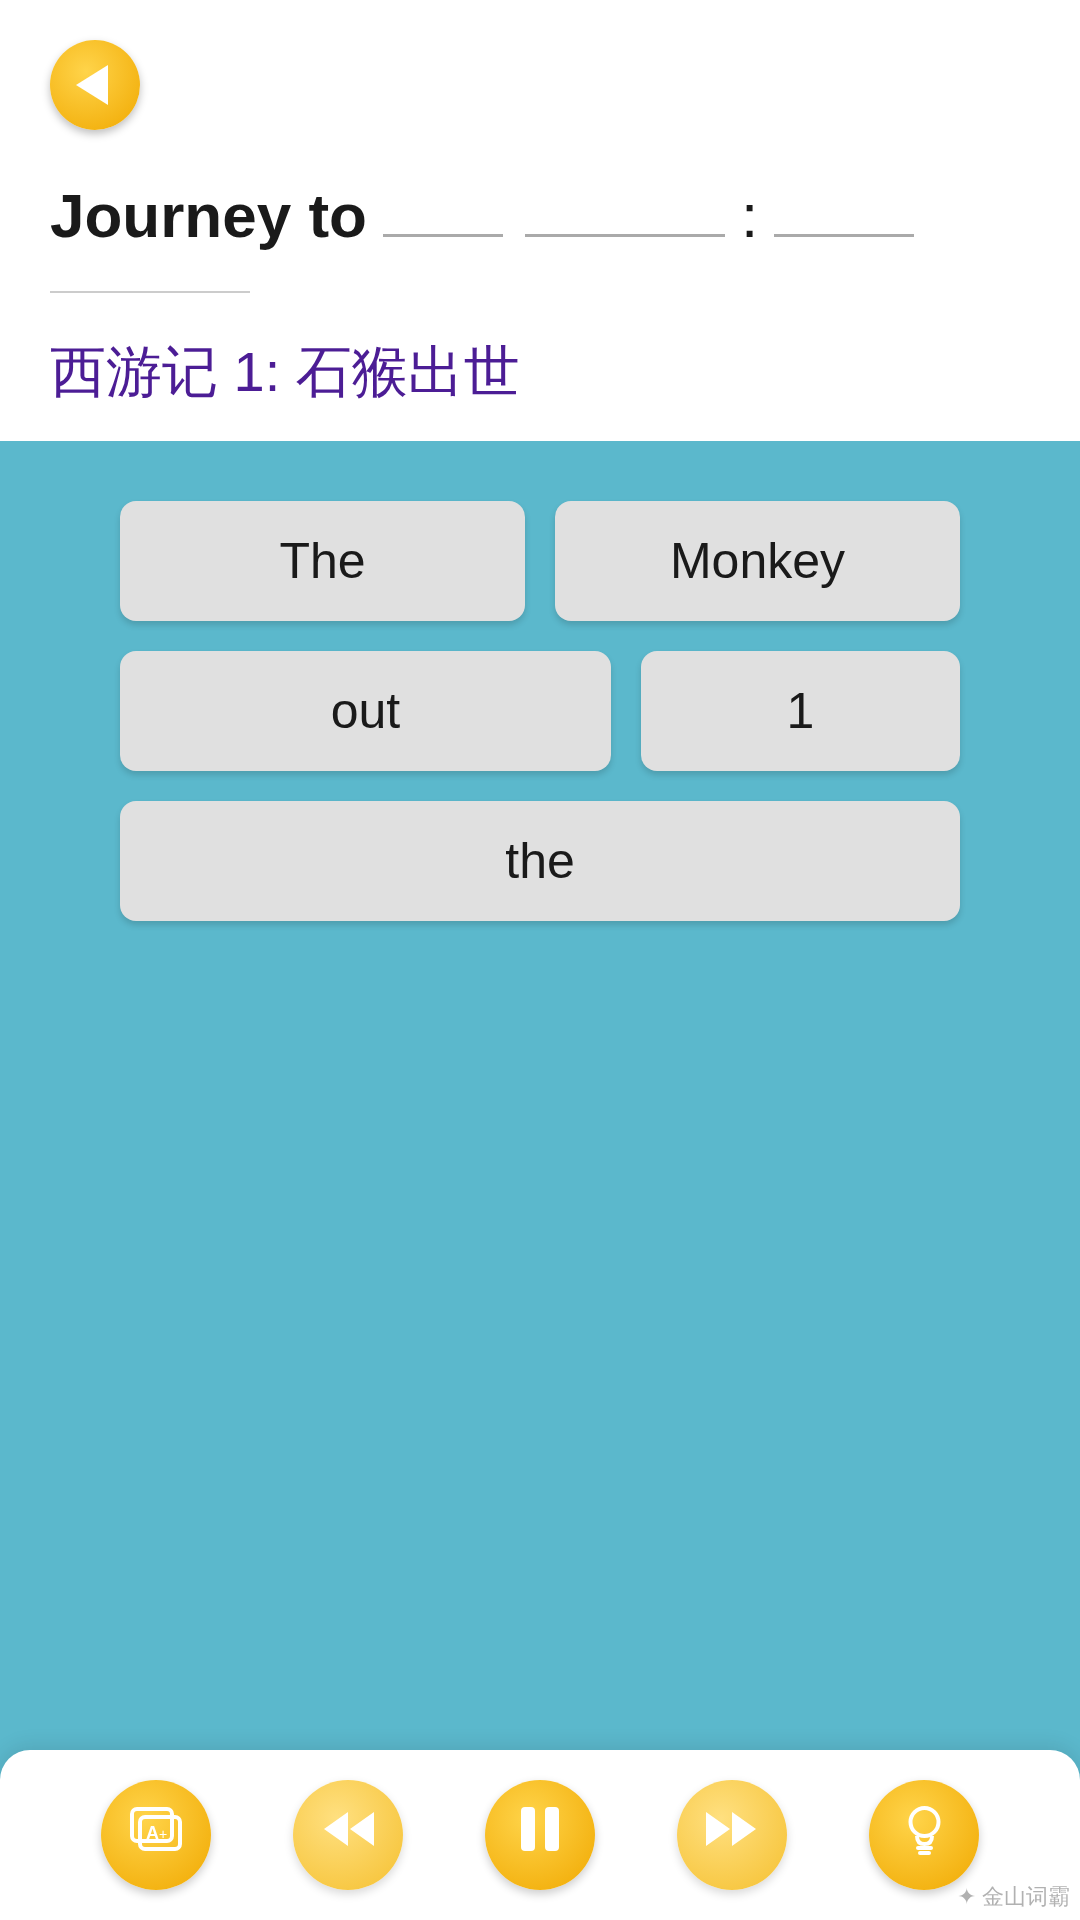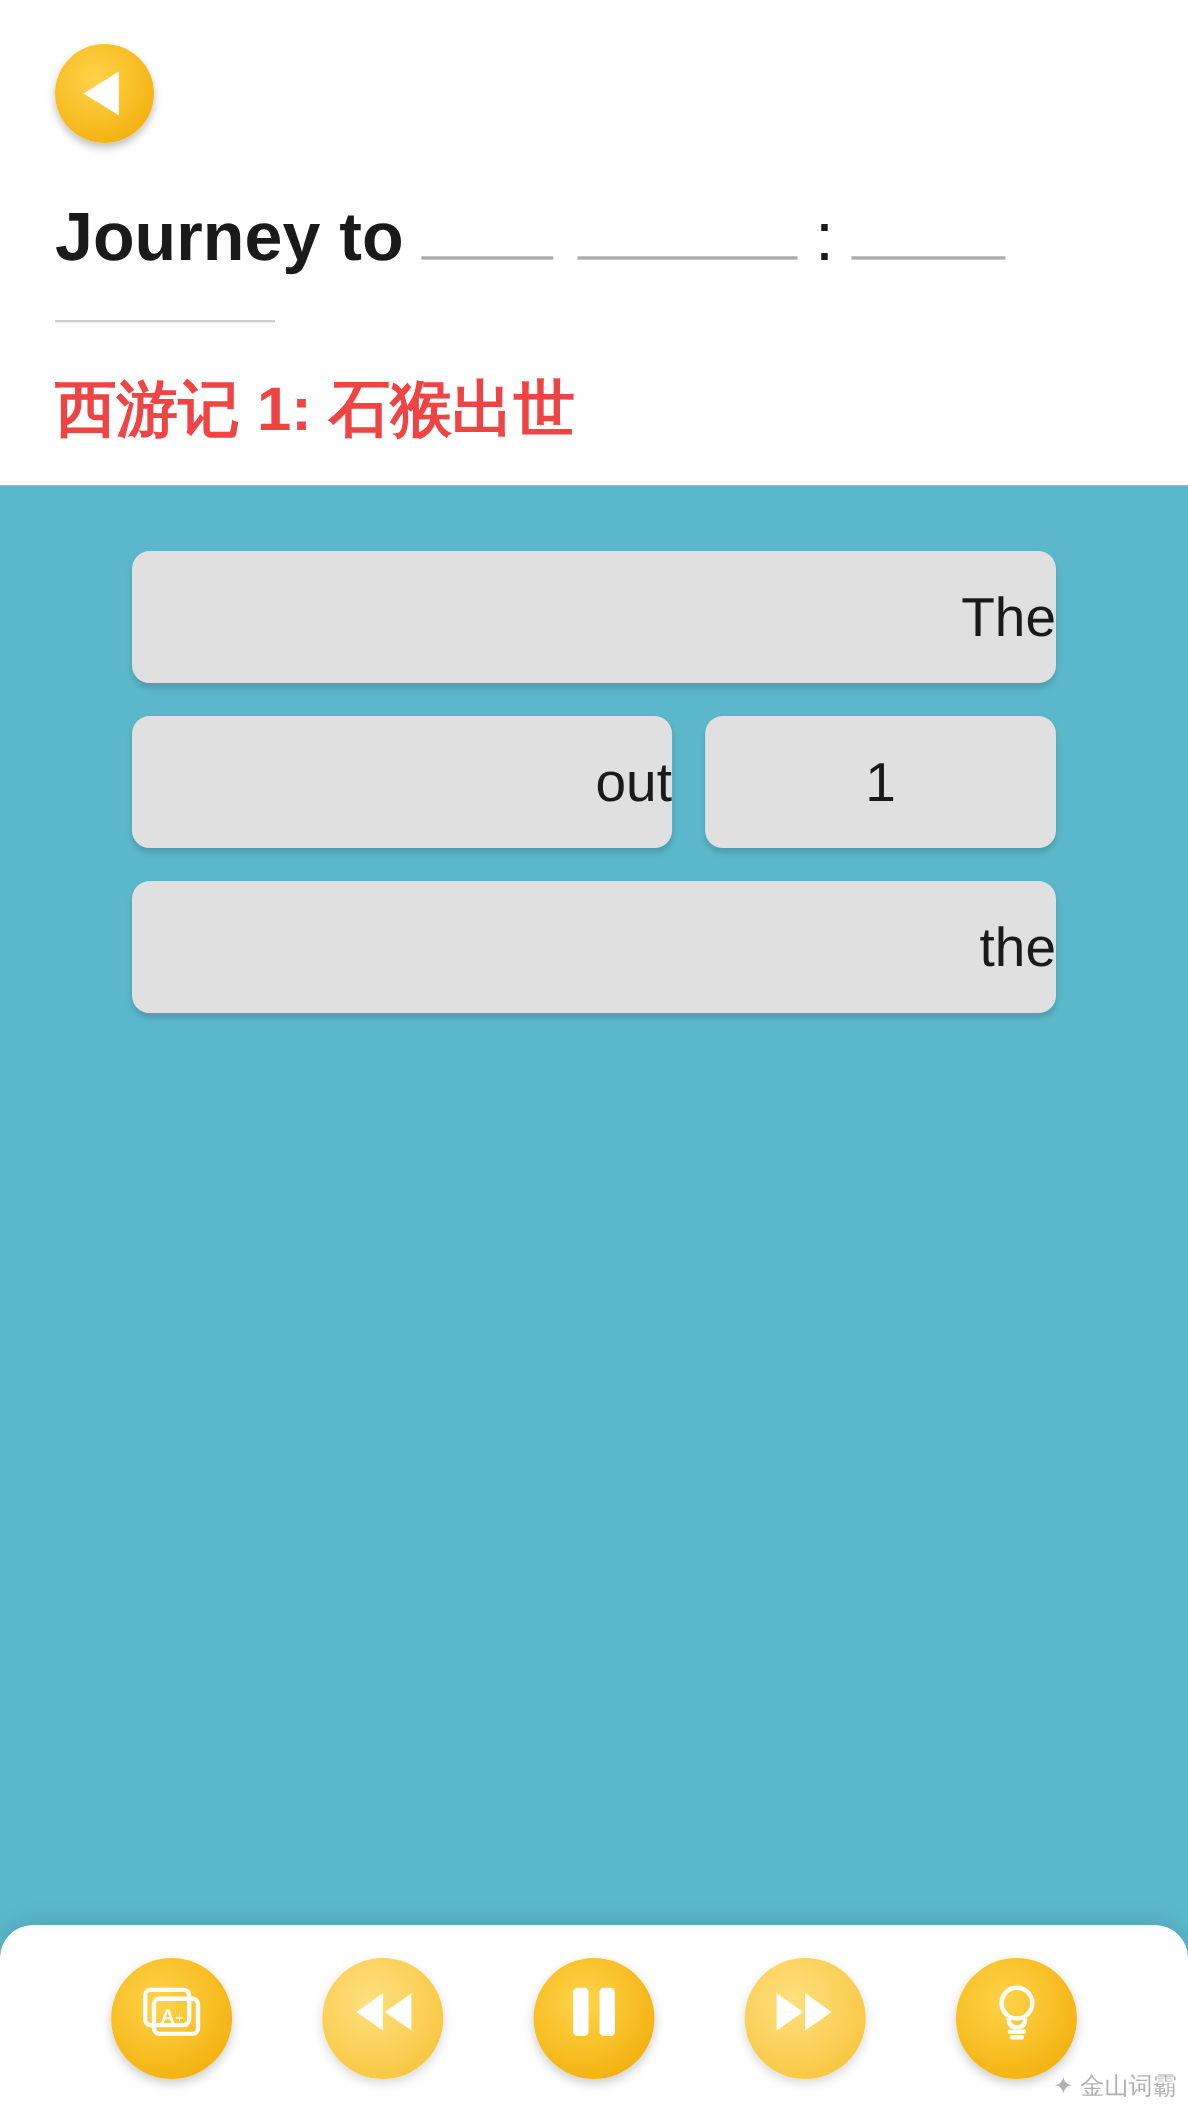--- a/index.html
+++ b/index.html
@@ -94,22 +94,22 @@
 
     .divider {
       width: 200px;
       height: 2px;
       background: #cccccc;
       margin-bottom: 40px;
     }
 
     .subtitle-chinese {
       font-size: 56px;
-      font-weight: 700;
-      color: #ef4444;
+      font-weight: 400;
+      color: #4c1d95;
       line-height: 1.4;
     }
 
     
     .bottom-area {
       background: #5bb8cc;
       flex: 1;
       display: flex;
       flex-direction: column;
       align-items: center;
@@ -143,21 +143,20 @@
       font-weight: 400;
       color: #1a1a1a;
       cursor: pointer;
       box-shadow: 0 4px 6px rgba(0,0,0,0.15);
       min-height: 120px;
       flex: 1;
     }
 
     .word-tile.wide {
       flex: 1;
-      justify-content: flex-end;
     }
 
     .word-tile.narrow {
       flex: 0.65;
     }
 
     
     .toolbar {
       position: fixed;
       bottom: 0;
@@ -258,20 +257,23 @@
 </div>
 
 <div class="bottom-area">
 
   <div class="word-grid">
 
     <div class="word-row">
       <div class="word-tile wide">
         <span>The</span>
       </div>
+      <div class="word-tile wide">
+        <span>Monkey</span>
+      </div>
     </div>
 
     <div class="word-row">
       <div class="word-tile wide">
         <span>out</span>
       </div>
       <div class="word-tile narrow">
         <span>1</span>
       </div>
     </div>

